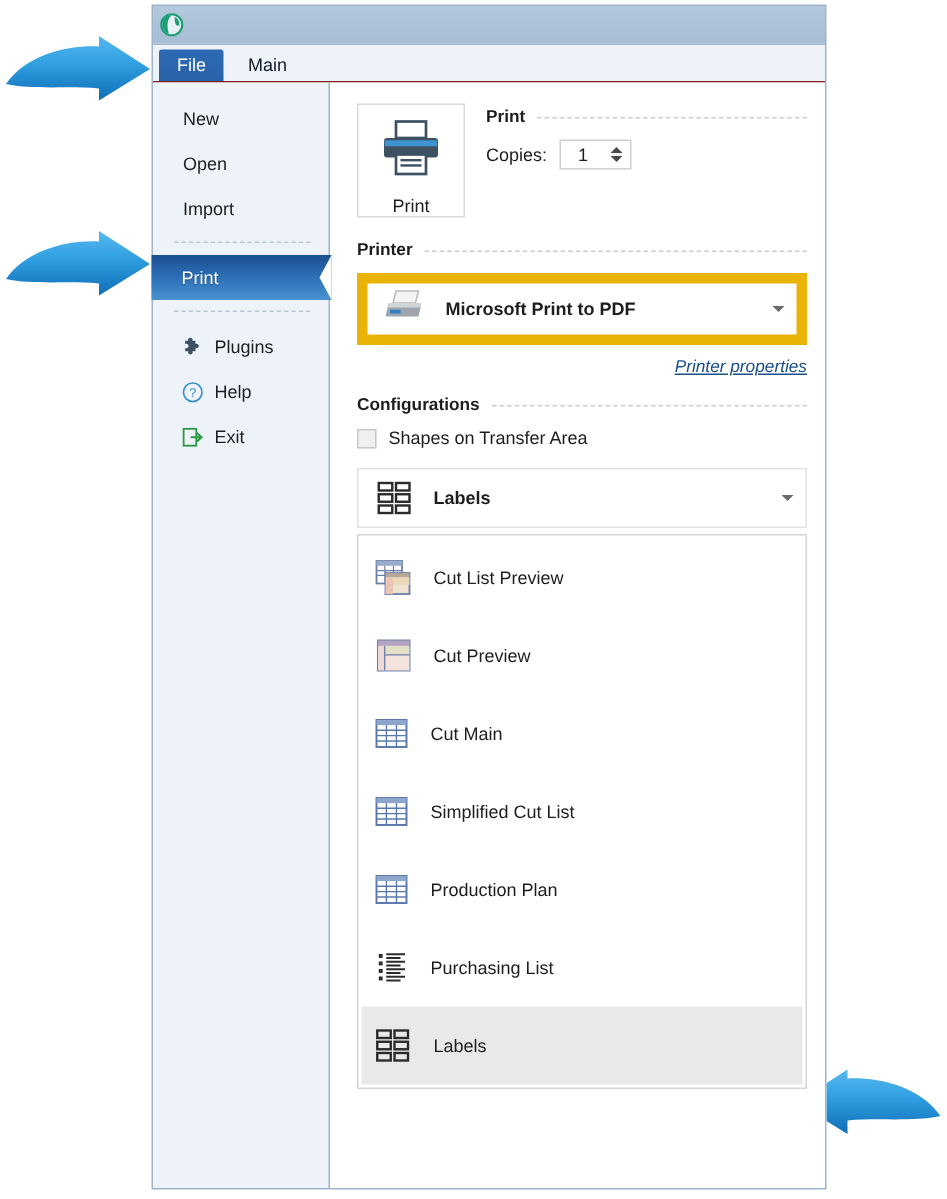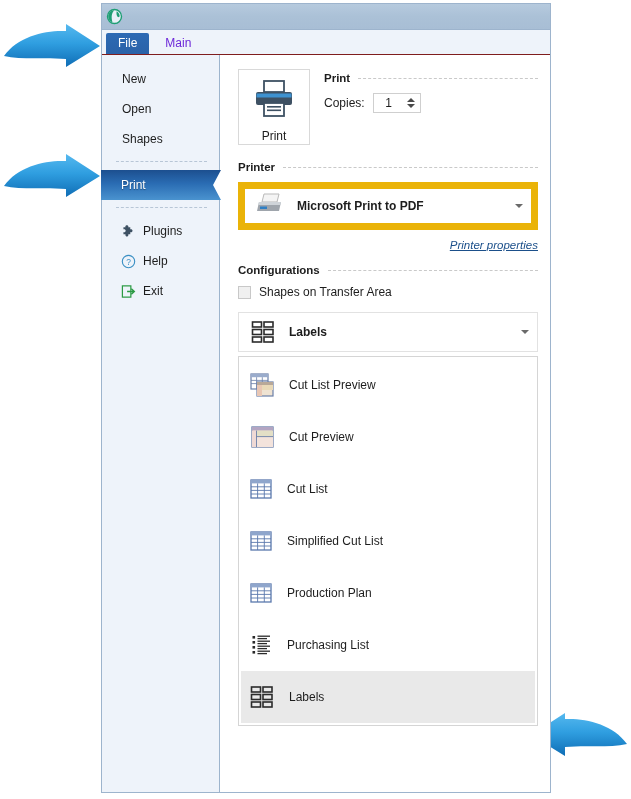--- a/index.html
+++ b/index.html
@@ -40,21 +40,21 @@
     border-bottom:1px solid #7f1d1d;
     display:flex;align-items:flex-end;
     flex:none;
     padding-left:4px;
     box-sizing:border-box;
   }
   .tab{
     height:21px;line-height:21px;
     font-size:12px;
     padding:0 14px;
-    color:#6d28d9;
+    color:#0f172a;
     cursor:default;
     box-sizing:border-box;
   }
   .tab.file{
     background:linear-gradient(to bottom,#2d6ab4 0%, #2a62a8 100%);
     color:#ffffff;
     padding:0 12px;
     margin-right:2px;
     border-top-left-radius:2px;border-top-right-radius:2px;
   }
@@ -294,21 +294,21 @@
     <div class="tab file">File</div>
     <div class="tab">Main</div>
   </div>
 
   <div class="bodysplit">
 
     <div class="sidebar">
 
       <div class="menu-item">New</div>
       <div class="menu-item">Open</div>
-      <div class="menu-item">Shapes</div>
+      <div class="menu-item">Import</div>
 
       <div class="sep"></div>
 
       <div class="menu-item selected">Print</div>
 
       <div class="sep"></div>
 
 
       <div class="menu-icon-item">
         <span class="mi">
@@ -473,21 +473,21 @@
               <rect x="2" y="3" width="20" height="3.4" fill="#8fa6cc"></rect>
               <g stroke="#5a78ad" stroke-width="0.9">
                 <line x1="2" y1="9.8" x2="22" y2="9.8"></line>
                   <line x1="2" y1="13.4" x2="22" y2="13.4"></line>
                 <line x1="2" y1="17" x2="22" y2="17"></line>
                 <line x1="8.6" y1="6.4" x2="8.6" y2="21"></line>
                   <line x1="15.3" y1="6.4" x2="15.3" y2="21"></line>
               </g>
             </svg>
           </span>
-          <span class="dtext">Cut List</span>
+          <span class="dtext">Cut Main</span>
         </div>
 
         <div class="drow">
           <span>
             <svg class="ico sm" viewBox="0 0 24 24">
               <rect x="2" y="3" width="20" height="18" fill="#ffffff" stroke="#5a78ad" stroke-width="1.3"></rect>
               <rect x="2" y="3" width="20" height="3.4" fill="#8fa6cc"></rect>
               <g stroke="#5a78ad" stroke-width="0.9">
                 <line x1="2" y1="9.8" x2="22" y2="9.8"></line>
                   <line x1="2" y1="13.4" x2="22" y2="13.4"></line>

